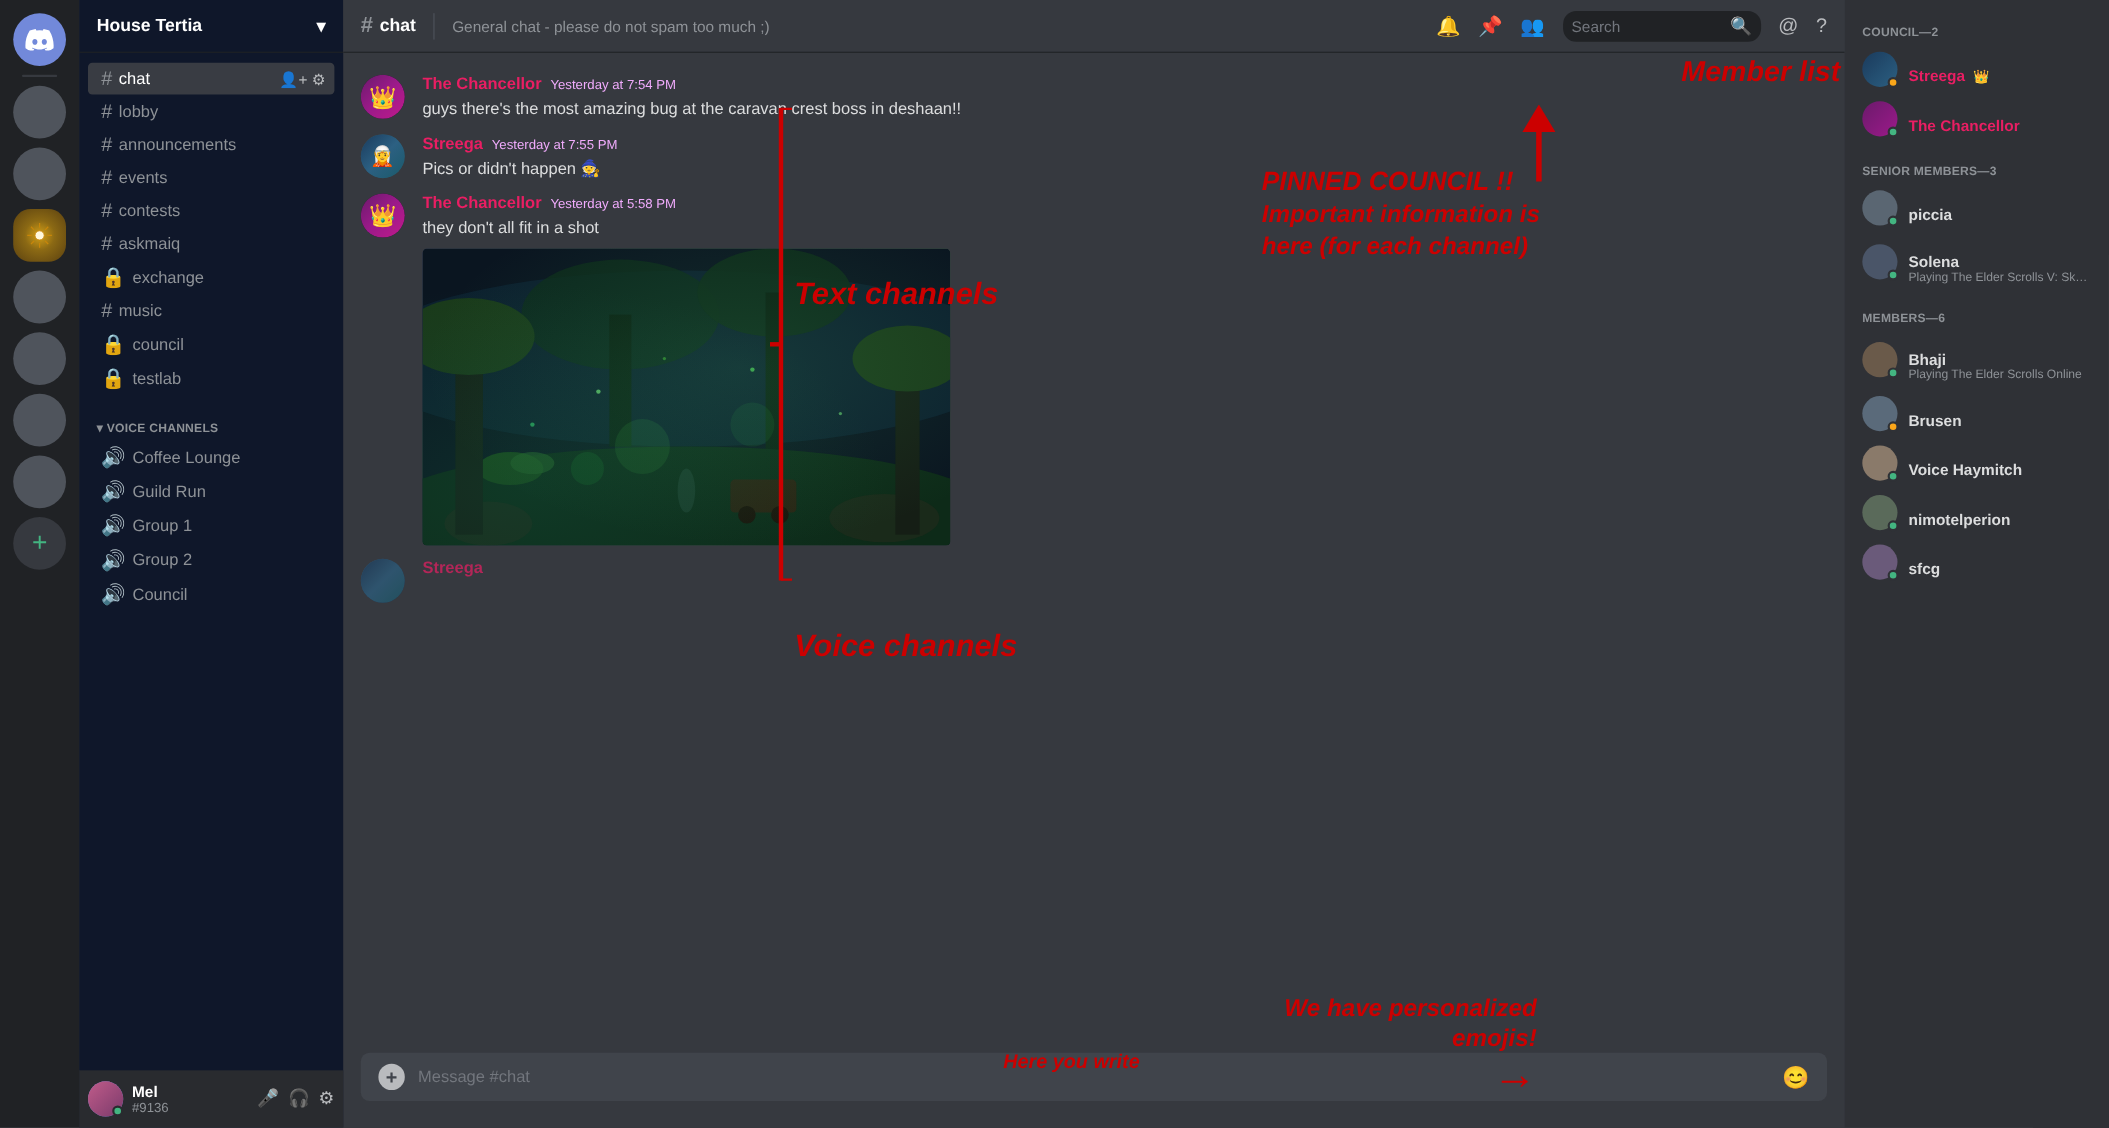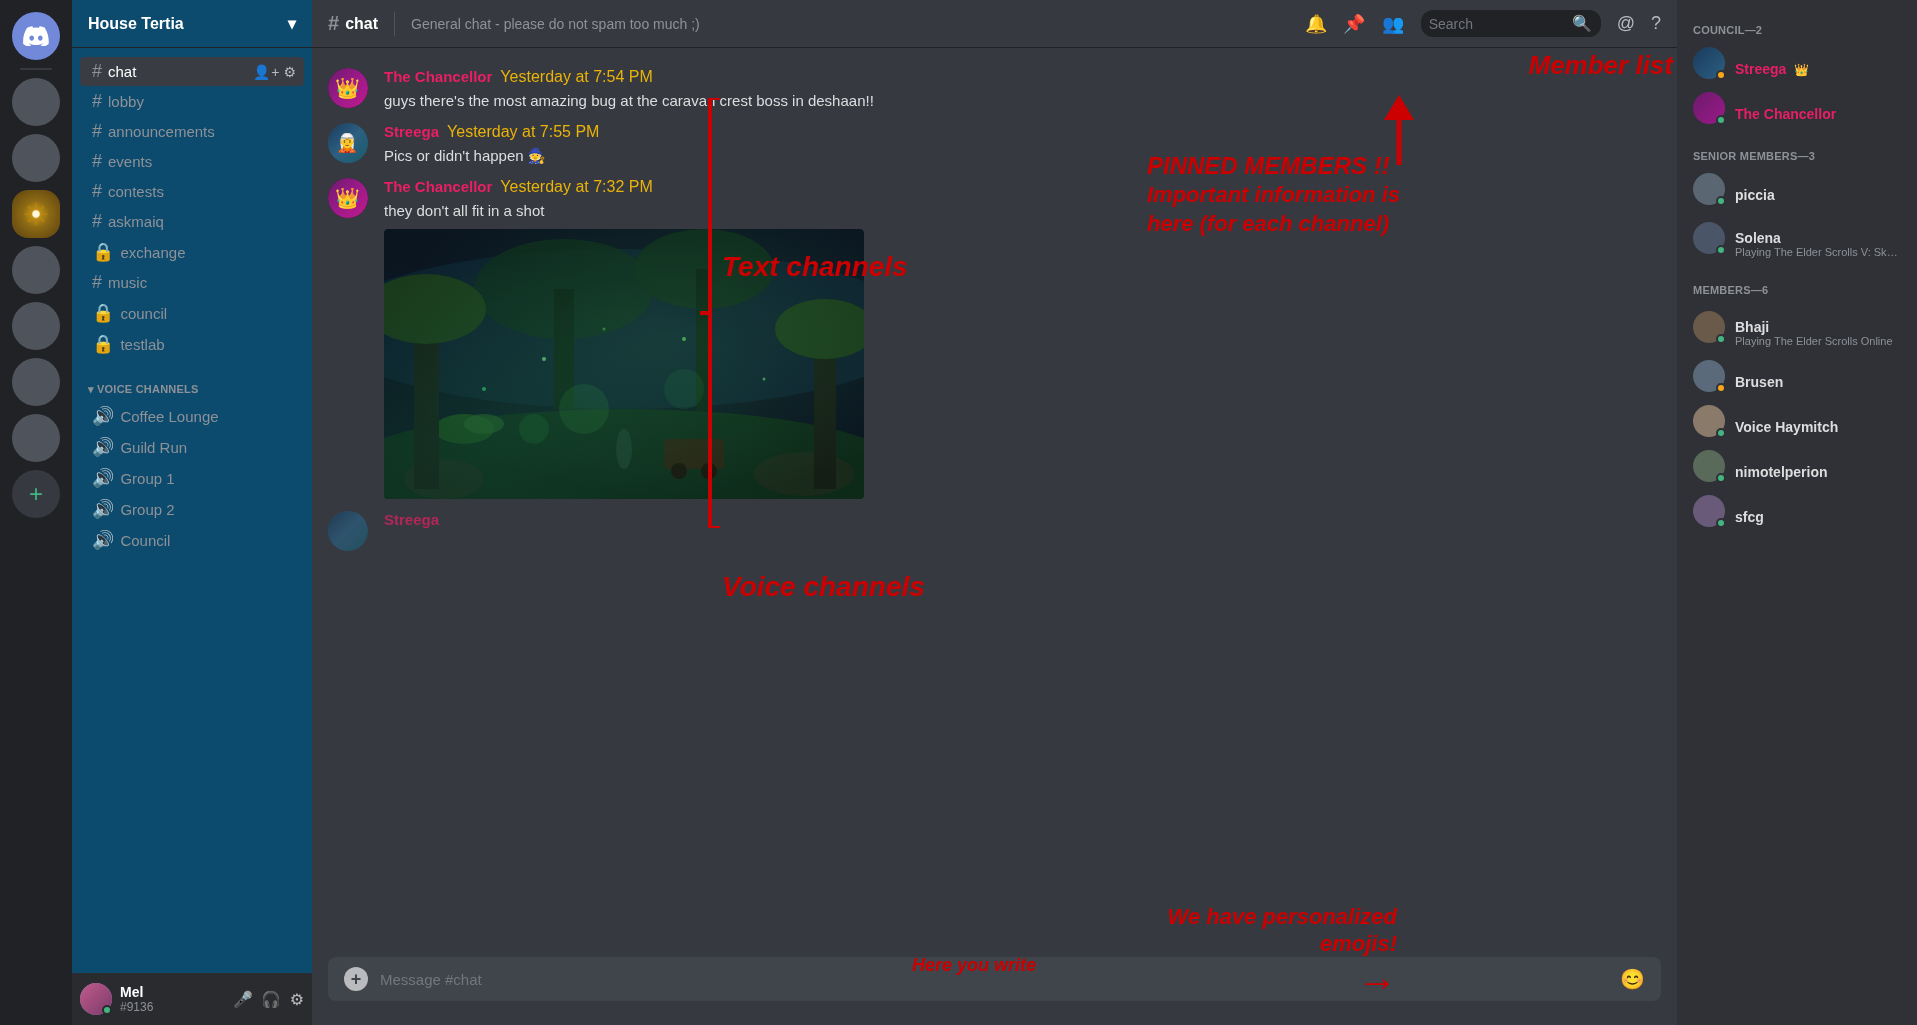--- a/index.html
+++ b/index.html
@@ -48,21 +48,21 @@
     .server-icon.grey-circle {
       background: #4f545c;
     }
     .server-icon.special {
       background: #2c2f33;
     }
 
     
     .channel-sidebar {
       width: 240px;
-      background: #0c4a6e;
+      background: #0f172a;
       display: flex;
       flex-direction: column;
       flex-shrink: 0;
     }
     .server-header {
       height: 48px;
       padding: 0 16px;
       display: flex;
       align-items: center;
       justify-content: space-between;
@@ -210,21 +210,21 @@
       justify-content: center;
       font-size: 16px;
     }
     .avatar.chancellor { background: #4a154b; }
     .avatar.streega { background: #2c5364; }
     .message-content { flex: 1; }
     .message-header { display: flex; align-items: baseline; gap: 8px; margin-bottom: 4px; }
     .message-author { font-weight: 600; font-size: 15px; }
     .message-author.chancellor { color: #e91e63; }
     .message-author.streega { color: #e91e63; }
-    .message-timestamp { font-size: 16px; color: #eab308; }
+    .message-timestamp { font-size: 12px; color: #f0abfc; }
     .message-text { font-size: 15px; color: #dcddde; line-height: 1.4; }
     .message-image {
       margin-top: 8px;
       max-width: 480px;
       border-radius: 4px;
       overflow: hidden;
     }
     .game-image-placeholder {
       width: 480px;
       height: 270px;
@@ -590,21 +590,21 @@
 
   <div class="arrow-annotation">
     <svg width="60" height="80" viewBox="0 0 60 80">
       <line x1="30" y1="70" x2="30" y2="5" stroke="#cc0000" stroke-width="5"></line>
       <polygon points="30,0 15,25 45,25" fill="#cc0000"></polygon>
     </svg>
   </div>
 
   <div class="pinned-annotation">
     <div class="annotation" style="font-size:24px; line-height:1.3; max-width:280px;">
-      <div>PINNED MEMBERS !!</div>
+      <div>PINNED COUNCIL !!</div>
       <div style="font-size:22px;">Important information is here (for each channel)</div>
     </div>
   </div>
 
   <div class="memberlist-annotation">
     <div class="annotation" style="font-size:26px;">Member list</div>
   </div>
 
   <div class="messages-area">
 
@@ -636,21 +636,21 @@
       </div>
     </div>
 
     <div class="message-group">
       <div class="avatar chancellor">
         <div style="width:100%;height:100%;border-radius:50%;background:linear-gradient(135deg,#6b1a6b,#9c1a8a,#c01a8a);display:flex;align-items:center;justify-content:center;font-size:20px;">👑</div>
       </div>
       <div class="message-content">
         <div class="message-header">
           <span class="message-author chancellor">The Chancellor</span>
-          <span class="message-timestamp">Yesterday at 7:32 PM</span>
+          <span class="message-timestamp">Yesterday at 5:58 PM</span>
         </div>
         <div class="message-text">they don't all fit in a shot</div>
         <div class="message-image">
           <div class="game-image-placeholder">
 
             <svg width="480" height="270" viewBox="0 0 480 270" xmlns="http://www.w3.org/2000/svg">
 
               <rect width="480" height="270" fill="#0a1520"></rect>
 
               <ellipse cx="240" cy="100" rx="300" ry="80" fill="#0d2535" opacity="0.7"></ellipse>

